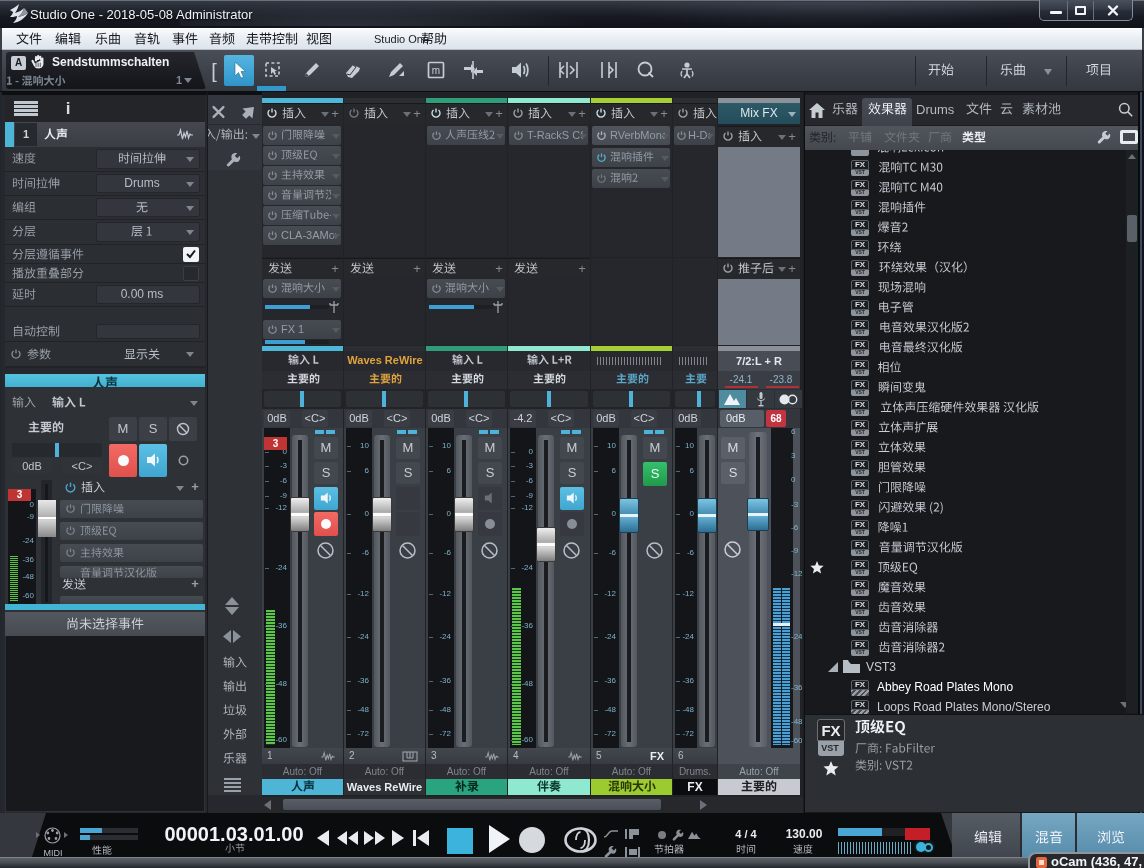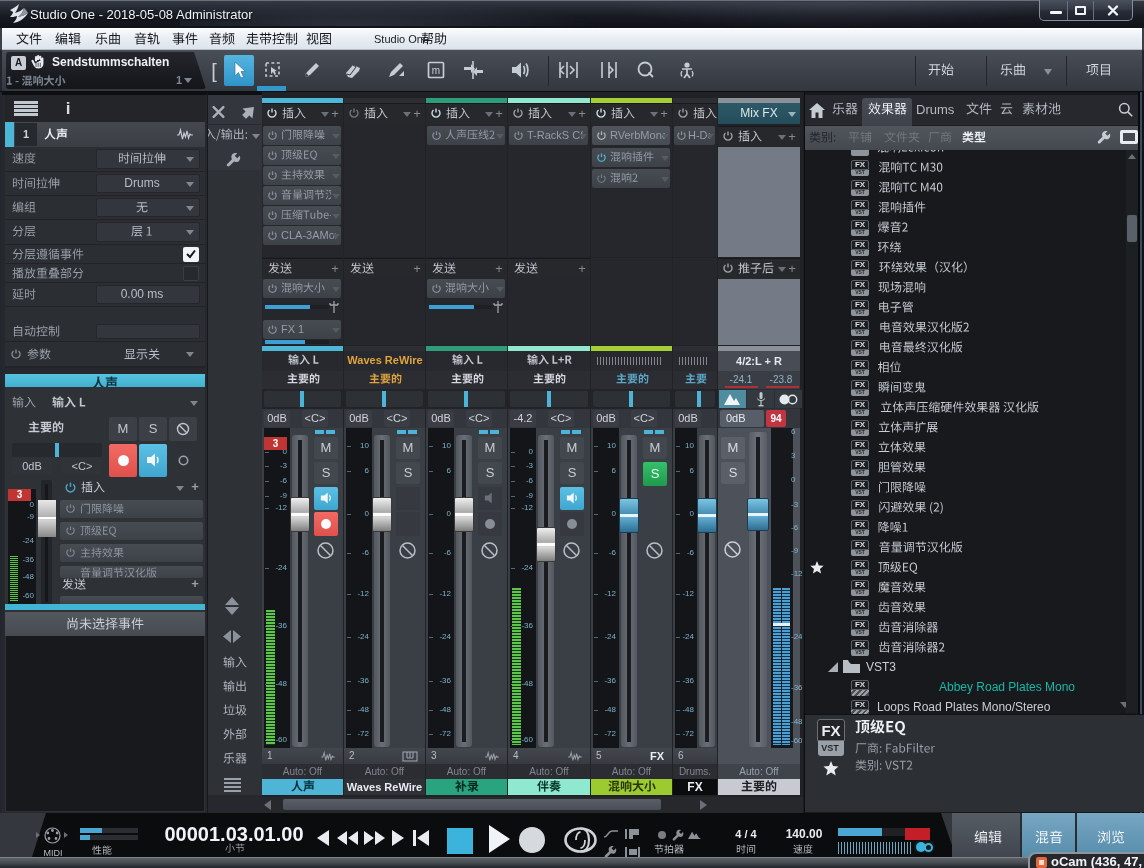--- a/index.html
+++ b/index.html
@@ -1417,21 +1417,21 @@
 <svg class="z" style="left:738.0px;top:262.0px" width="36.00" height="12" viewBox="0 -880 3000 1000" fill="#c0c6cd">
     <use href="#q119" x="0"></use>
     <use href="#q120" x="1000"></use>
     <use href="#q121" x="2000"></use>
   </svg>
 <div class="a" style="left:778px;top:267px;width:0;height:0;border-left:4px solid transparent;border-right:4px solid transparent;border-top:5px solid #6a7077"></div>
 <div class="a" style="left:786px;top:261px;width:12px;height:15px;font-size:13px;color:#848a92;text-align:center;font-weight:400;line-height:15px;">+</div>
 <div class="a" style="left:718px;top:279px;width:82px;height:66px;background:#747b86"></div>
 <div class="a" style="left:718px;top:346px;width:82px;height:5px;background:#8b9197"></div>
 <div class="a" style="left:718px;top:351px;width:82px;height:20px;background:#474c55"></div>
-<div class="a" style="left:718px;top:352px;width:82px;height:18px;font-size:11px;color:#e4e8ed;text-align:center;font-weight:700;line-height:18px;">4/2:L + R</div>
+<div class="a" style="left:718px;top:352px;width:82px;height:18px;font-size:11px;color:#e4e8ed;text-align:center;font-weight:700;line-height:18px;">7/2:L + R</div>
 <div class="a" style="left:718px;top:371px;width:82px;height:18px;background:#3a3e44"></div>
 <div class="a" style="left:722px;top:372px;width:38px;height:16px;font-size:10px;color:#8fb4ca;text-align:center;font-weight:400;line-height:16px;">-24.1</div>
 <div class="a" style="left:762px;top:372px;width:38px;height:16px;font-size:10px;color:#8fb4ca;text-align:center;font-weight:400;line-height:16px;">-23.8</div>
 <div class="a" style="left:725px;top:386px;width:33px;height:2px;background:#b03038"></div>
 <div class="a" style="left:766px;top:386px;width:33px;height:2px;background:#b03038"></div>
 <div class="a" style="left:718px;top:389px;width:82px;height:20px;background:#2b2e33"></div>
 <div class="a" style="left:719px;top:390px;width:27px;height:18px;background:#4f8ca0"></div>
 <svg class="z" style="left:724px;top:393px" width="16" height="12" viewBox="0 0 16 12" fill="#eef4f7">
     <path d="M0 12 L6 1 L10 8 L12 5 L16 12 Z"></path>
   </svg>
@@ -1444,21 +1444,21 @@
   </svg>
 <div class="a" style="left:775px;top:390px;width:27px;height:18px;background:#34383f"></div>
 <svg class="z" style="left:779px;top:394px" width="19" height="11" viewBox="0 0 19 11" fill="#e4e9ee">
     <circle cx="5.5" cy="5.5" r="5"></circle>
     <circle cx="13.5" cy="5.5" r="4.2" fill="none" stroke="#e4e9ee" stroke-width="1.4"></circle>
   </svg>
 <div class="a" style="left:718px;top:409px;width:82px;height:19px;background:#33363c"></div>
 <div class="a" style="left:720px;top:410px;width:44px;height:17px;background:#575e68;border-radius:2px"></div>
 <div class="a" style="left:720px;top:410px;width:44px;height:17px;font-size:11px;color:#e8ecf1;text-align:left;font-weight:400;line-height:17px;padding-left:6px">0dB</div>
 <div class="a" style="left:766px;top:410px;width:20px;height:17px;background:#c23440;border-radius:2px"></div>
-<div class="a" style="left:766px;top:410px;width:20px;height:17px;font-size:10px;color:#fff;text-align:center;font-weight:700;line-height:17px;">94</div>
+<div class="a" style="left:766px;top:410px;width:20px;height:17px;font-size:10px;color:#fff;text-align:center;font-weight:700;line-height:17px;">68</div>
 <div class="a" style="left:718px;top:428px;width:82px;height:320px;background:#4d525a"></div>
 <div class="a" style="left:721px;top:437px;width:24px;height:22px;background:#5a5f68;border-radius:2px"></div>
 <div class="a" style="left:721px;top:437px;width:24px;height:22px;font-size:13px;color:#d8dde2;text-align:center;font-weight:400;line-height:22px;">M</div>
 <div class="a" style="left:721px;top:462px;width:24px;height:22px;background:#5a5f68;border-radius:2px"></div>
 <div class="a" style="left:721px;top:462px;width:24px;height:22px;font-size:13px;color:#d8dde2;text-align:center;font-weight:400;line-height:22px;">S</div>
 <div class="a" style="left:749px;top:432px;width:18px;height:315px;background:linear-gradient(90deg,#585d65,#6e737c 50%,#585d65);border-radius:3px"></div>
 <div class="a" style="left:756px;top:437px;width:4px;height:305px;background:#1a1c20"></div>
 <div class="a" style="left:747px;top:498px;width:22px;height:33px;background:linear-gradient(180deg,#7cc4e2,#4690b4 45%,#62aed2 55%,#2e6e92);border-radius:2px;border:1px solid #1d3d50"></div>
 <div class="a" style="left:748px;top:513px;width:20px;height:3px;background:#e8f4fa"></div>
 <svg class="z" style="left:723px;top:540px" width="19" height="19" viewBox="0 0 19 19" fill="none" stroke="#c9cfd6" stroke-width="1.5">
@@ -1857,21 +1857,21 @@
 <svg class="z" style="left:828px;top:662px" width="10" height="10" viewBox="0 0 10 10" fill="#aab0b7">
     <path d="M10 0 L10 10 L0 10 Z"></path>
   </svg>
 <svg class="z" style="left:843px;top:660px" width="17" height="13" viewBox="0 0 17 13" fill="#b8bec5">
     <path d="M0 2 L6 2 L8 4 L17 4 L17 13 L0 13 Z M0 2 L0 0 L5 0 L6 2 Z"></path>
   </svg>
 <div class="a" style="left:866px;top:660px;width:50px;height:14px;font-size:12px;color:#c9ced5;text-align:left;font-weight:400;line-height:14px;">VST3</div>
 <div class="a" style="left:851px;top:680px;width:18px;height:10px;background:#1c1e22;border:1px solid #5a5f66;border-radius:2px 2px 0 0"></div>
 <div class="a" style="left:851px;top:679px;width:18px;height:11px;font-size:8px;color:#d8dde2;text-align:center;font-weight:700;line-height:11px;">FX</div>
 <div class="a" style="left:851px;top:690px;width:18px;height:6px;background:repeating-linear-gradient(135deg,#9aa0a7 0 2px,#4a4e54 2px 4px);border-radius:0 0 2px 2px"></div>
-<div class="a" style="left:877px;top:680px;width:260px;height:15px;font-size:12px;color:#14b8a6;text-align:center;font-weight:400;line-height:15px;">Abbey Road Plates Mono</div>
+<div class="a" style="left:877px;top:680px;width:260px;height:15px;font-size:12px;color:#ffffff;text-align:left;font-weight:400;line-height:15px;">Abbey Road Plates Mono</div>
 <div class="a" style="left:851px;top:700px;width:18px;height:10px;background:#1c1e22;border:1px solid #5a5f66;border-radius:2px 2px 0 0"></div>
 <div class="a" style="left:851px;top:699px;width:18px;height:11px;font-size:8px;color:#d8dde2;text-align:center;font-weight:700;line-height:11px;">FX</div>
 <div class="a" style="left:851px;top:710px;width:18px;height:6px;background:repeating-linear-gradient(135deg,#9aa0a7 0 2px,#4a4e54 2px 4px);border-radius:0 0 2px 2px"></div>
 <div class="a" style="left:877px;top:700px;width:260px;height:15px;font-size:12px;color:#c9ced5;text-align:left;font-weight:400;line-height:15px;">Loops Road Plates Mono/Stereo</div>
 <div class="a" style="left:1120px;top:702px;width:0;height:0;border-left:5px solid transparent;border-right:5px solid transparent;border-top:6px solid #6a7077"></div>
 <div class="a" style="left:1126px;top:150px;width:12px;height:563px;background:#1d2023"></div>
 <div class="a" style="left:1127px;top:215px;width:10px;height:27px;background:#5a6067;border-radius:2px"></div>
 <div class="a" style="left:1128px;top:154px;width:0;height:0;border-left:4px solid transparent;border-right:4px solid transparent;border-bottom:5px solid #6a7077"></div>
 <div class="a" style="left:1138px;top:92px;width:2px;height:721px;background:#0a0b0d"></div>
 <div class="a" style="left:1140px;top:92px;width:2px;height:721px;background:#3d4a5e"></div>
@@ -1980,21 +1980,21 @@
 <svg class="z" style="left:654.0px;top:844.0px" width="30.00" height="10" viewBox="0 -880 3000 1000" fill="#b8bec5">
     <use href="#q81" x="0"></use>
     <use href="#q189" x="1000"></use>
     <use href="#q97" x="2000"></use>
   </svg>
 <div class="a" style="left:731px;top:827px;width:30px;height:14px;font-size:11px;color:#e8ecf1;text-align:center;font-weight:700;line-height:14px;">4 / 4</div>
 <svg class="z" style="left:736.0px;top:844.0px" width="20.00" height="10" viewBox="0 -880 2000 1000" fill="#b8bec5">
     <use href="#q33" x="0"></use>
     <use href="#q34" x="1000"></use>
   </svg>
-<div class="a" style="left:783px;top:827px;width:42px;height:14px;font-size:12px;color:#e8ecf1;text-align:center;font-weight:700;line-height:14px;">140.00</div>
+<div class="a" style="left:783px;top:827px;width:42px;height:14px;font-size:12px;color:#e8ecf1;text-align:center;font-weight:700;line-height:14px;">130.00</div>
 <svg class="z" style="left:793.0px;top:844.0px" width="20.00" height="10" viewBox="0 -880 2000 1000" fill="#b8bec5">
     <use href="#q31" x="0"></use>
     <use href="#q32" x="1000"></use>
   </svg>
 <div class="a" style="left:838px;top:828px;width:67px;height:8px;background:#1f2125"></div>
 <div class="a" style="left:838px;top:828px;width:44px;height:8px;background:#4aa6d2"></div>
 <div class="a" style="left:905px;top:828px;width:25px;height:12px;background:#c41e28"></div>
 <div class="a" style="left:838px;top:842px;width:74px;height:12px;background:repeating-linear-gradient(90deg,#6aa8c4 0 1px,rgba(0,0,0,0) 1px 3px)"></div>
 <div class="a" style="left:914px;top:840px;width:21px;height:13px;background:#15171a;border-radius:7px"></div>
 <div class="a" style="left:916px;top:842px;width:10px;height:10px;background:#3bb3dc;border-radius:50%"></div>

